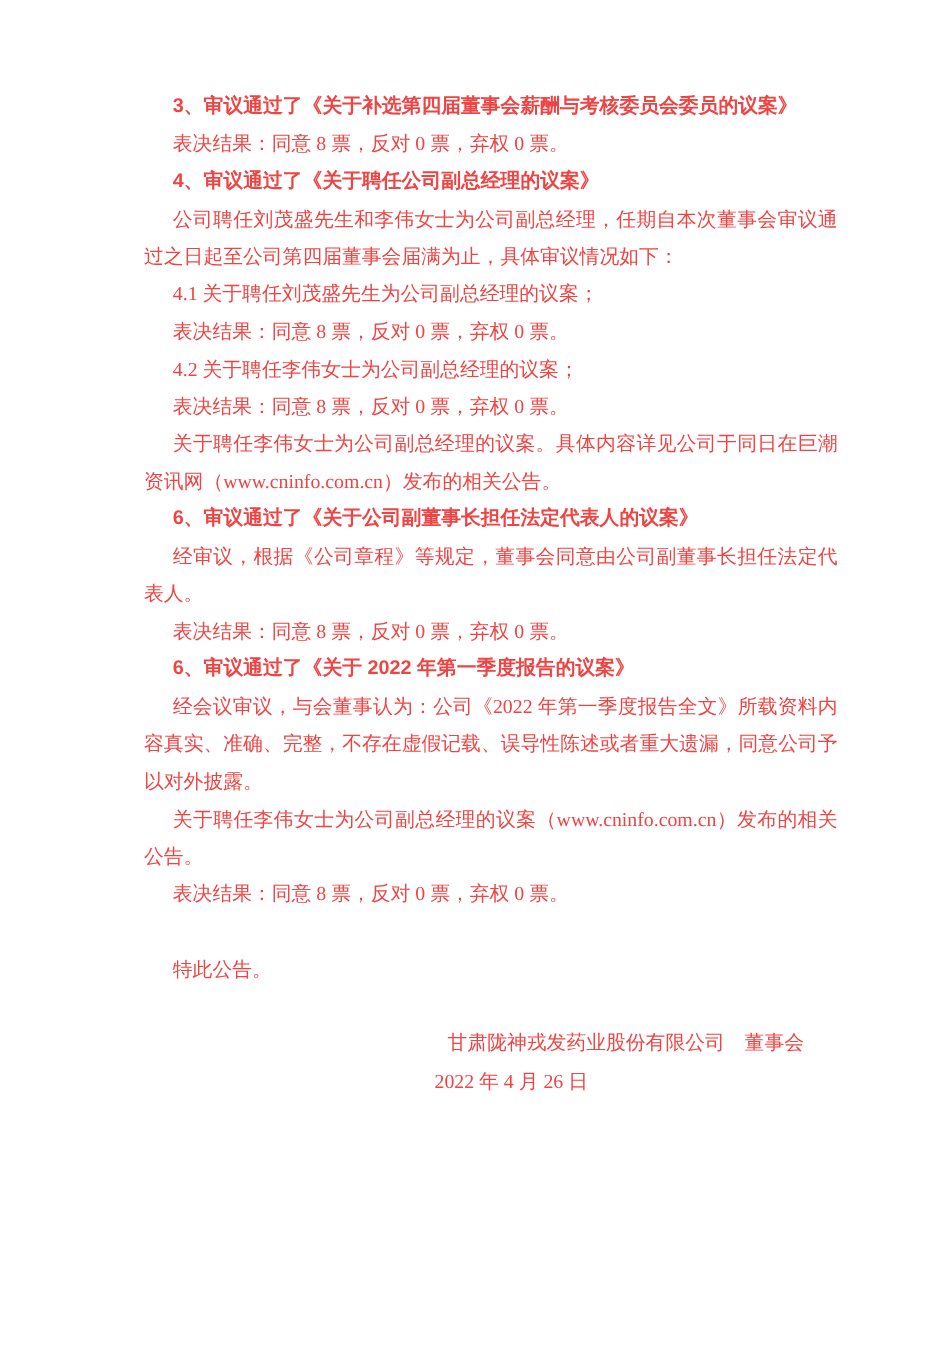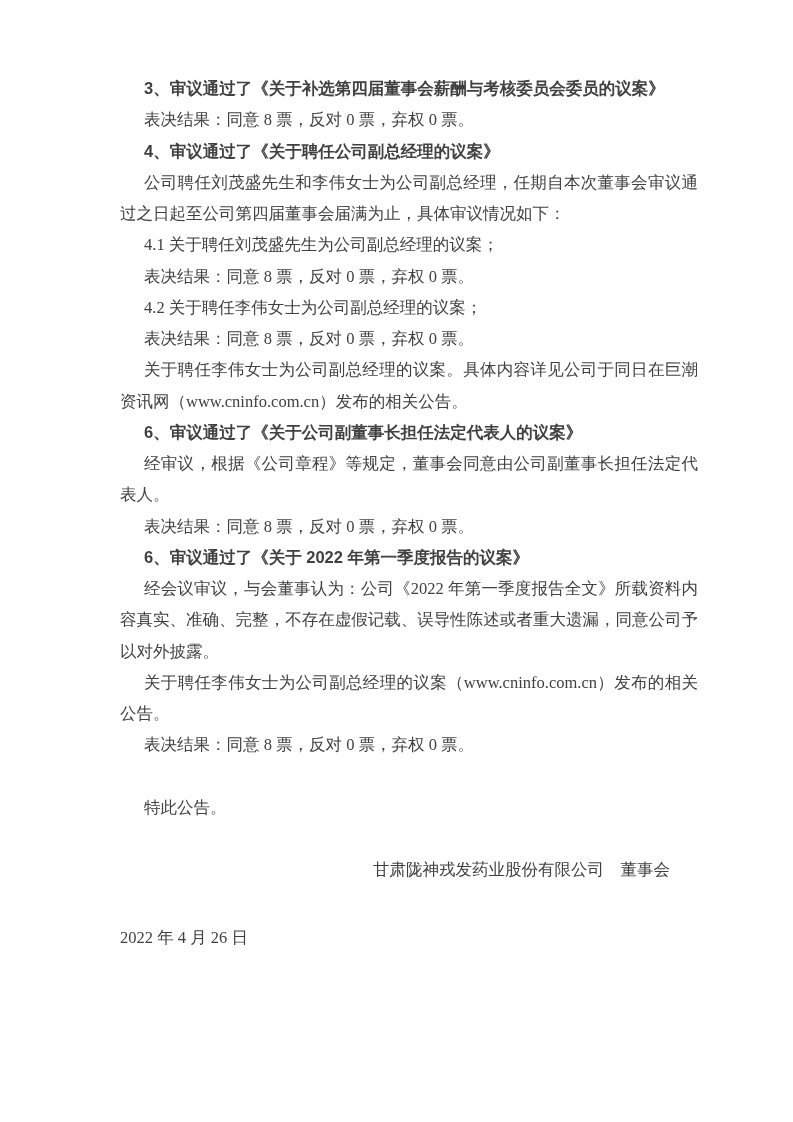--- a/index.html
+++ b/index.html
@@ -5,21 +5,21 @@
   html, body {
     margin: 0;
     padding: 0;
     background: #ffffff;
   }
   .page {
     position: relative;
     width: 793px;
     height: 1122px;
     background: #ffffff;
-    color: #404040;
+    color: #ef4444;
     font-family: "Liberation Serif", "DejaVu Serif", serif;
     overflow: hidden;
   }
   .content {
     position: absolute;
     left: 120px;
     top: 73px;
     width: 578px;
     font-size: 16.5px;
     line-height: 31.25px;
@@ -34,25 +34,25 @@
     text-indent: 24px;
     text-align: justify;
   }
   .subitem, .vote, .closing {
     text-indent: 24px;
   }
   .signature {
     text-align: right;
     padding-right: 28px;
     white-space: pre-wrap;
+    font-family: Liberation Mono, monospace;
   }
   .date {
-    text-align: left;
+    text-align: center;
     margin-right: -34px;
-    margin-top: 36px;
   }
   .spacer {
     height: 31.25px;
   }
 </style>
 </head>
 <body>
 
 <div class="page">
   <div class="content">

